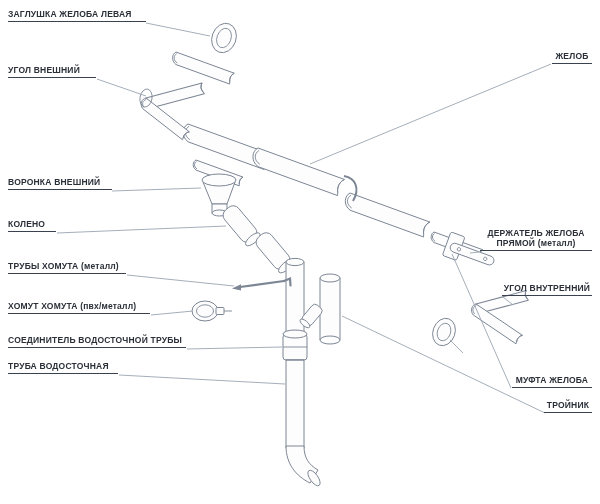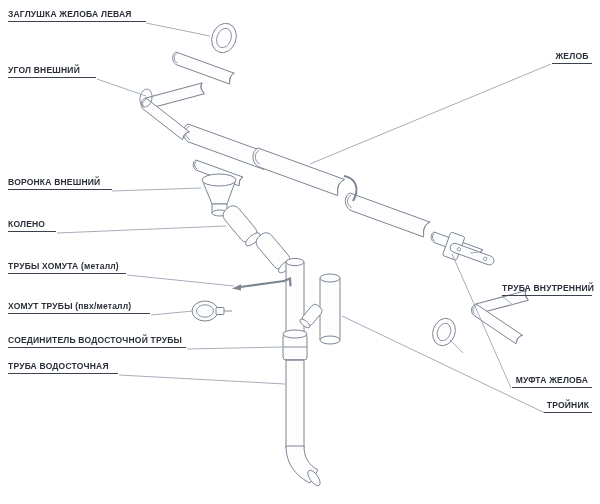--- a/index.html
+++ b/index.html
@@ -172,22 +172,26 @@
       <path class="leader" d="M511,388 L452,254"></path>
       <path class="leader" d="M545,413 L342,316"></path>
     </g>
   </svg>
 
   <div id="ll0" class="lbl">ЗАГЛУШКА ЖЕЛОБА ЛЕВАЯ</div>
   <div id="ll1" class="lbl">УГОЛ ВНЕШНИЙ</div>
   <div id="ll2" class="lbl">ВОРОНКА ВНЕШНИЙ</div>
   <div id="ll3" class="lbl">КОЛЕНО</div>
   <div id="ll4" class="lbl">ТРУБЫ ХОМУТА (металл)</div>
-  <div id="ll5" class="lbl">ХОМУТ ТРУБЫ (пвх/металл)</div>
+  <div id="ll5" class="lbl">ХОМУТ ХОМУТА (пвх/металл)</div>
   <div id="ll6" class="lbl">СОЕДИНИТЕЛЬ ВОДОСТОЧНОЙ ТРУБЫ</div>
   <div id="ll7" class="lbl">ТРУБА ВОДОСТОЧНАЯ</div>
 
   <div id="rl0" class="lbl r">ЖЕЛОБ</div>
-  <div id="rl2" class="lbl r">ТРУБА ВНУТРЕННИЙ</div>
+  <div id="rl1" class="lbl r">
+    <span>ДЕРЖАТЕЛЬ ЖЕЛОБА</span><br>
+    <span>ПРЯМОЙ (металл)</span>
+  </div>
+  <div id="rl2" class="lbl r">УГОЛ ВНУТРЕННИЙ</div>
   <div id="rl4" class="lbl r">МУФТА ЖЕЛОБА</div>
   <div id="rl5" class="lbl r">ТРОЙНИК</div>
 
 </div>
 
 </body></html>

